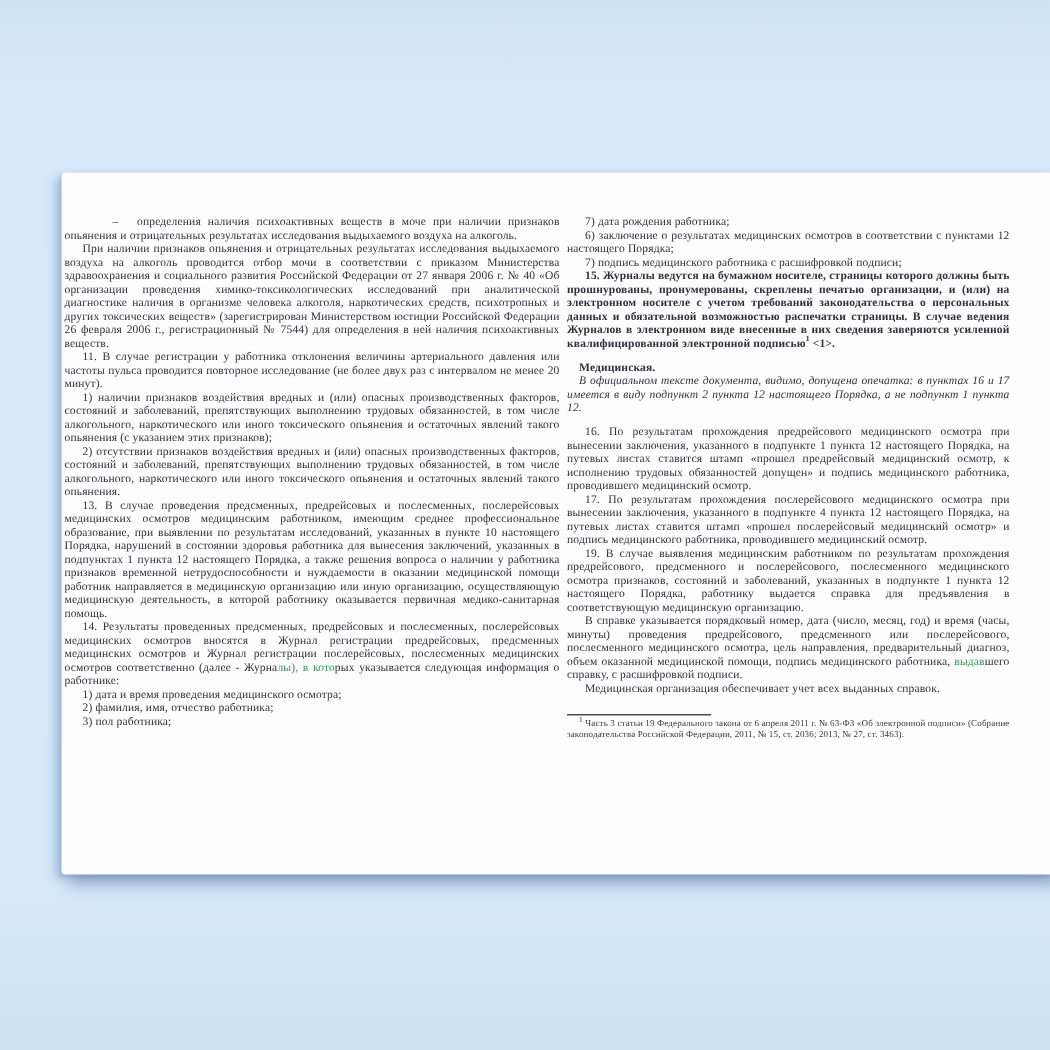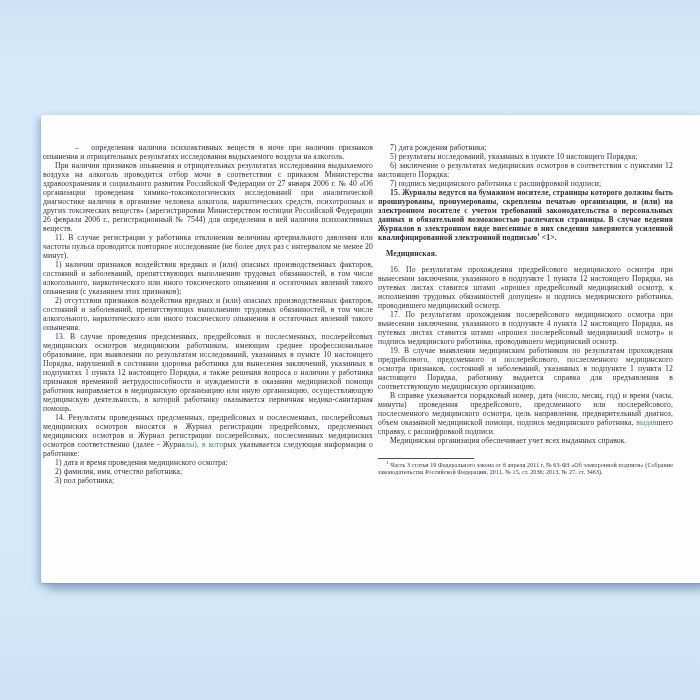--- a/index.html
+++ b/index.html
@@ -42,25 +42,25 @@
       <p class="para"><span>1) наличии признаков воздействия вредных и (или) опасных производственных факторов, состояний и заболеваний, препятствующих выполнению трудовых обязанностей, в том числе алкогольного, наркотического или иного токсического опьянения и остаточных явлений такого опьянения (с указанием этих признаков);</span></p>
       <p class="para"><span>2) отсутствии признаков воздействия вредных и (или) опасных производственных факторов, состояний и заболеваний, препятствующих выполнению трудовых обязанностей, в том числе алкогольного, наркотического или иного токсического опьянения и остаточных явлений такого опьянения.</span></p>
       <p class="para"><span>13. В случае проведения предсменных, предрейсовых и послесменных, послерейсовых медицинских осмотров медицинским работником, имеющим среднее профессиональное образование, при выявлении по результатам исследований, указанных в пункте 10 настоящего Порядка, нарушений в состоянии здоровья работника для вынесения заключений, указанных в подпунктах 1 пункта 12 настоящего Порядка, а также решения вопроса о наличии у работника признаков временной нетрудоспособности и нуждаемости в оказании медицинской помощи работник направляется в медицинскую организацию или иную организацию, осуществляющую медицинскую деятельность, в которой работнику оказывается первичная медико-санитарная помощь.</span></p>
       <p class="para"><span>14. Результаты проведенных предсменных, предрейсовых и послесменных, послерейсовых медицинских осмотров вносятся в Журнал регистрации предрейсовых, предсменных медицинских осмотров и Журнал регистрации послерейсовых, послесменных медицинских осмотров соответственно (далее - Журна</span><span class="green">лы), в кото</span><span>рых указывается следующая информация о работнике:</span></p>
       <p class="para"><span>1) дата и время проведения медицинского осмотра;</span></p>
       <p class="para"><span>2) фамилия, имя, отчество работника;</span></p>
       <p class="para"><span>3) пол работника;</span></p>
     </div>
   <div class="col col-right">
       <p class="para"><span>7) дата рождения работника;</span></p>
-      <p class="para"><span>5) результаты исследований, указанных в пункте 10 настоящего Порядка;</span></p>
       <p class="para"><span>6) заключение о результатах медицинских осмотров в соответствии с пунктами 12 настоящего Порядка;</span></p>
       <p class="para"><span>7) подпись медицинского работника с расшифровкой подписи;</span></p>
       <p class="para b"><span>15. Журналы ведутся на бумажном носителе, страницы которого должны быть прошнурованы, пронумерованы, скреплены печатью организации, и (или) на электронном носителе с учетом требований законодательства о персональных данных и обязательной возможностью распечатки страницы. В случае ведения Журналов в электронном виде внесенные в них сведения заверяются усиленной квалифицированной электронной подписью</span><sup class="s1">1</sup><span> &lt;1&gt;.</span></p>
       <p class="para b" style="text-indent: 8px; margin-top: 7px;"><span>Медицинская.</span></p>
+      <p class="para i" style="text-indent: 8px;"><span>В официальном тексте документа, видимо, допущена опечатка: в пунктах 16 и 17 имеется в виду подпункт 2 пункта 12 настоящего Порядка, а не подпункт 1 пункта 12.</span></p>
       <p class="para" style="margin-top: 7px;"><span>16. По результатам прохождения предрейсового медицинского осмотра при вынесении заключения, указанного в подпункте 1 пункта 12 настоящего Порядка, на путевых листах ставится штамп «прошел предрейсовый медицинский осмотр, к исполнению трудовых обязанностей допущен» и подпись медицинского работника, проводившего медицинский осмотр.</span></p>
       <p class="para"><span>17. По результатам прохождения послерейсового медицинского осмотра при вынесении заключения, указанного в подпункте 4 пункта 12 настоящего Порядка, на путевых листах ставится штамп «прошел послерейсовый медицинский осмотр» и подпись медицинского работника, проводившего медицинский осмотр.</span></p>
       <p class="para"><span>19. В случае выявления медицинским работником по результатам прохождения предрейсового, предсменного и послерейсового, послесменного медицинского осмотра признаков, состояний и заболеваний, указанных в подпункте 1 пункта 12 настоящего Порядка, работнику выдается справка для предъявления в соответствующую медицинскую организацию.</span></p>
       <p class="para"><span>В справке указывается порядковый номер, дата (число, месяц, год) и время (часы, минуты) проведения предрейсового, предсменного или послерейсового, послесменного медицинского осмотра, цель направления, предварительный диагноз, объем оказанной медицинской помощи, подпись медицинского работника, </span><span class="green">выдав</span><span>шего справку, с расшифровкой подписи.</span></p>
       <p class="para"><span>Медицинская организация обеспечивает учет всех выданных справок.</span></p>
       <div class="fn-rule"></div>
       <p class="para small"><sup class="s1">1</sup><span>  Часть 3 статьи 19 Федерального закона от 6 апреля 2011 г. № 63-ФЗ «Об электронной подписи» (Собрание законодательства Российской Федерации, 2011, № 15, ст. 2036; 2013, № 27, ст. 3463).</span></p>
     </div>
 </div>
 

